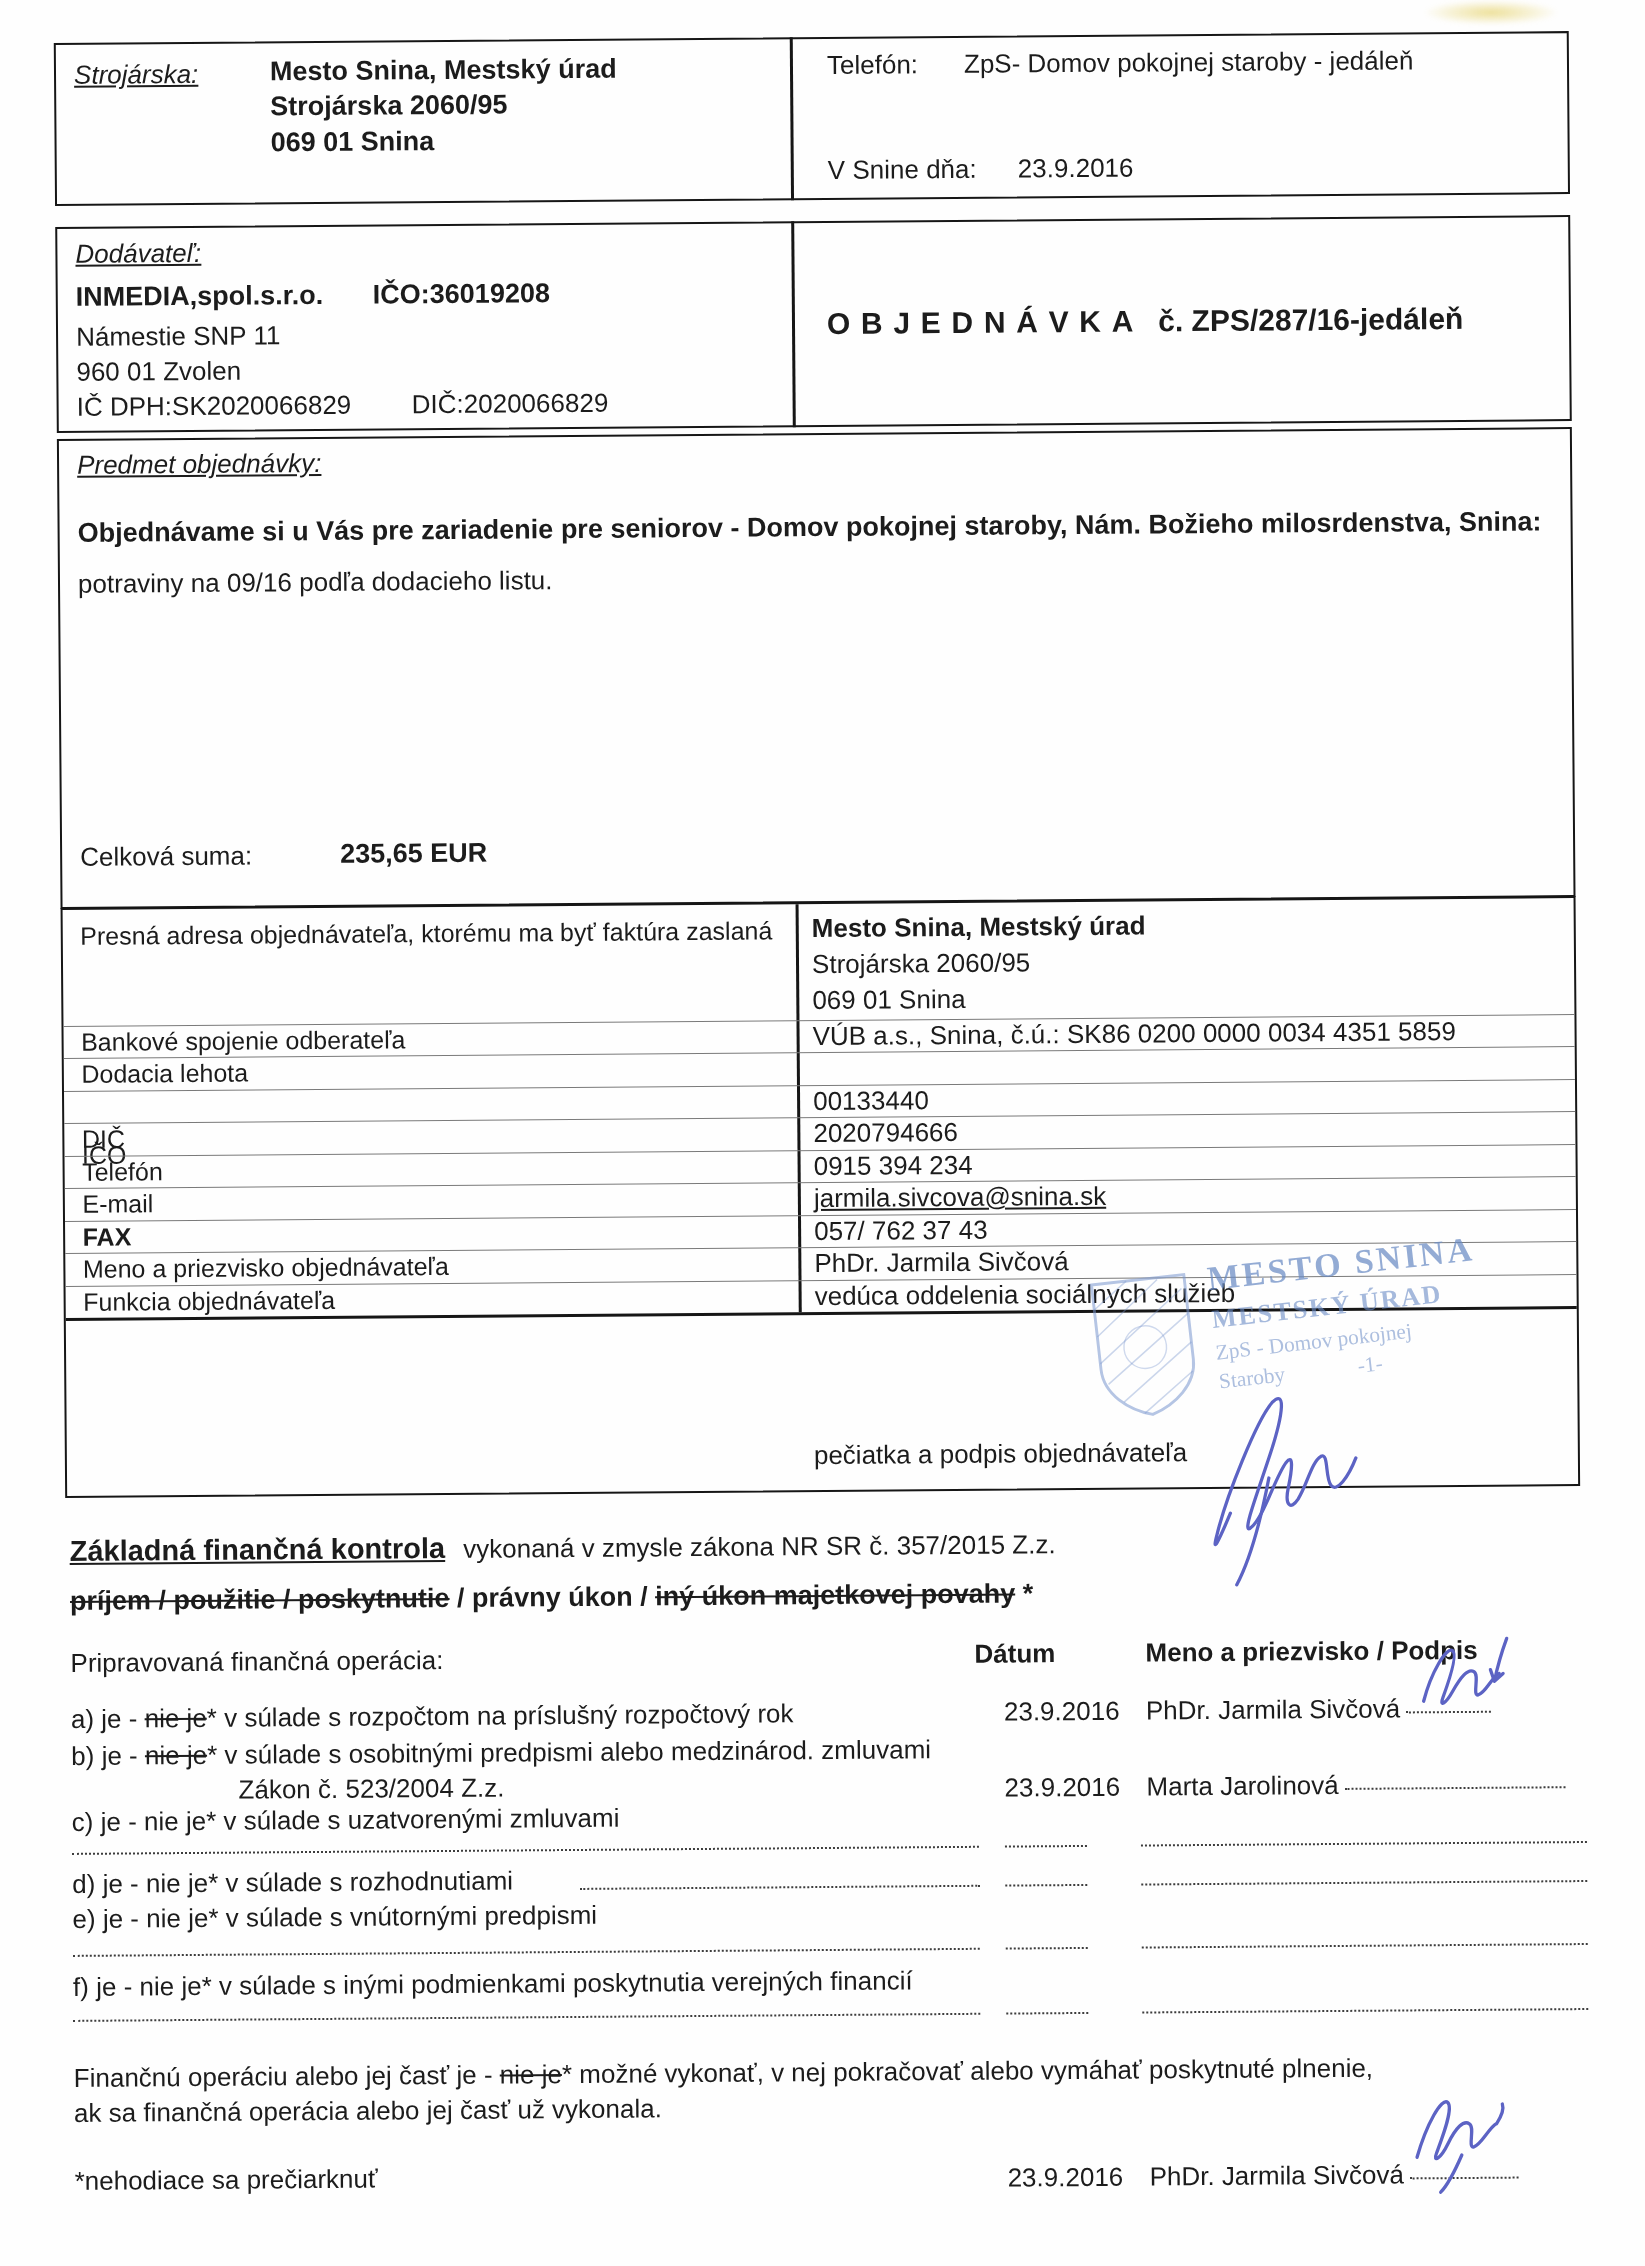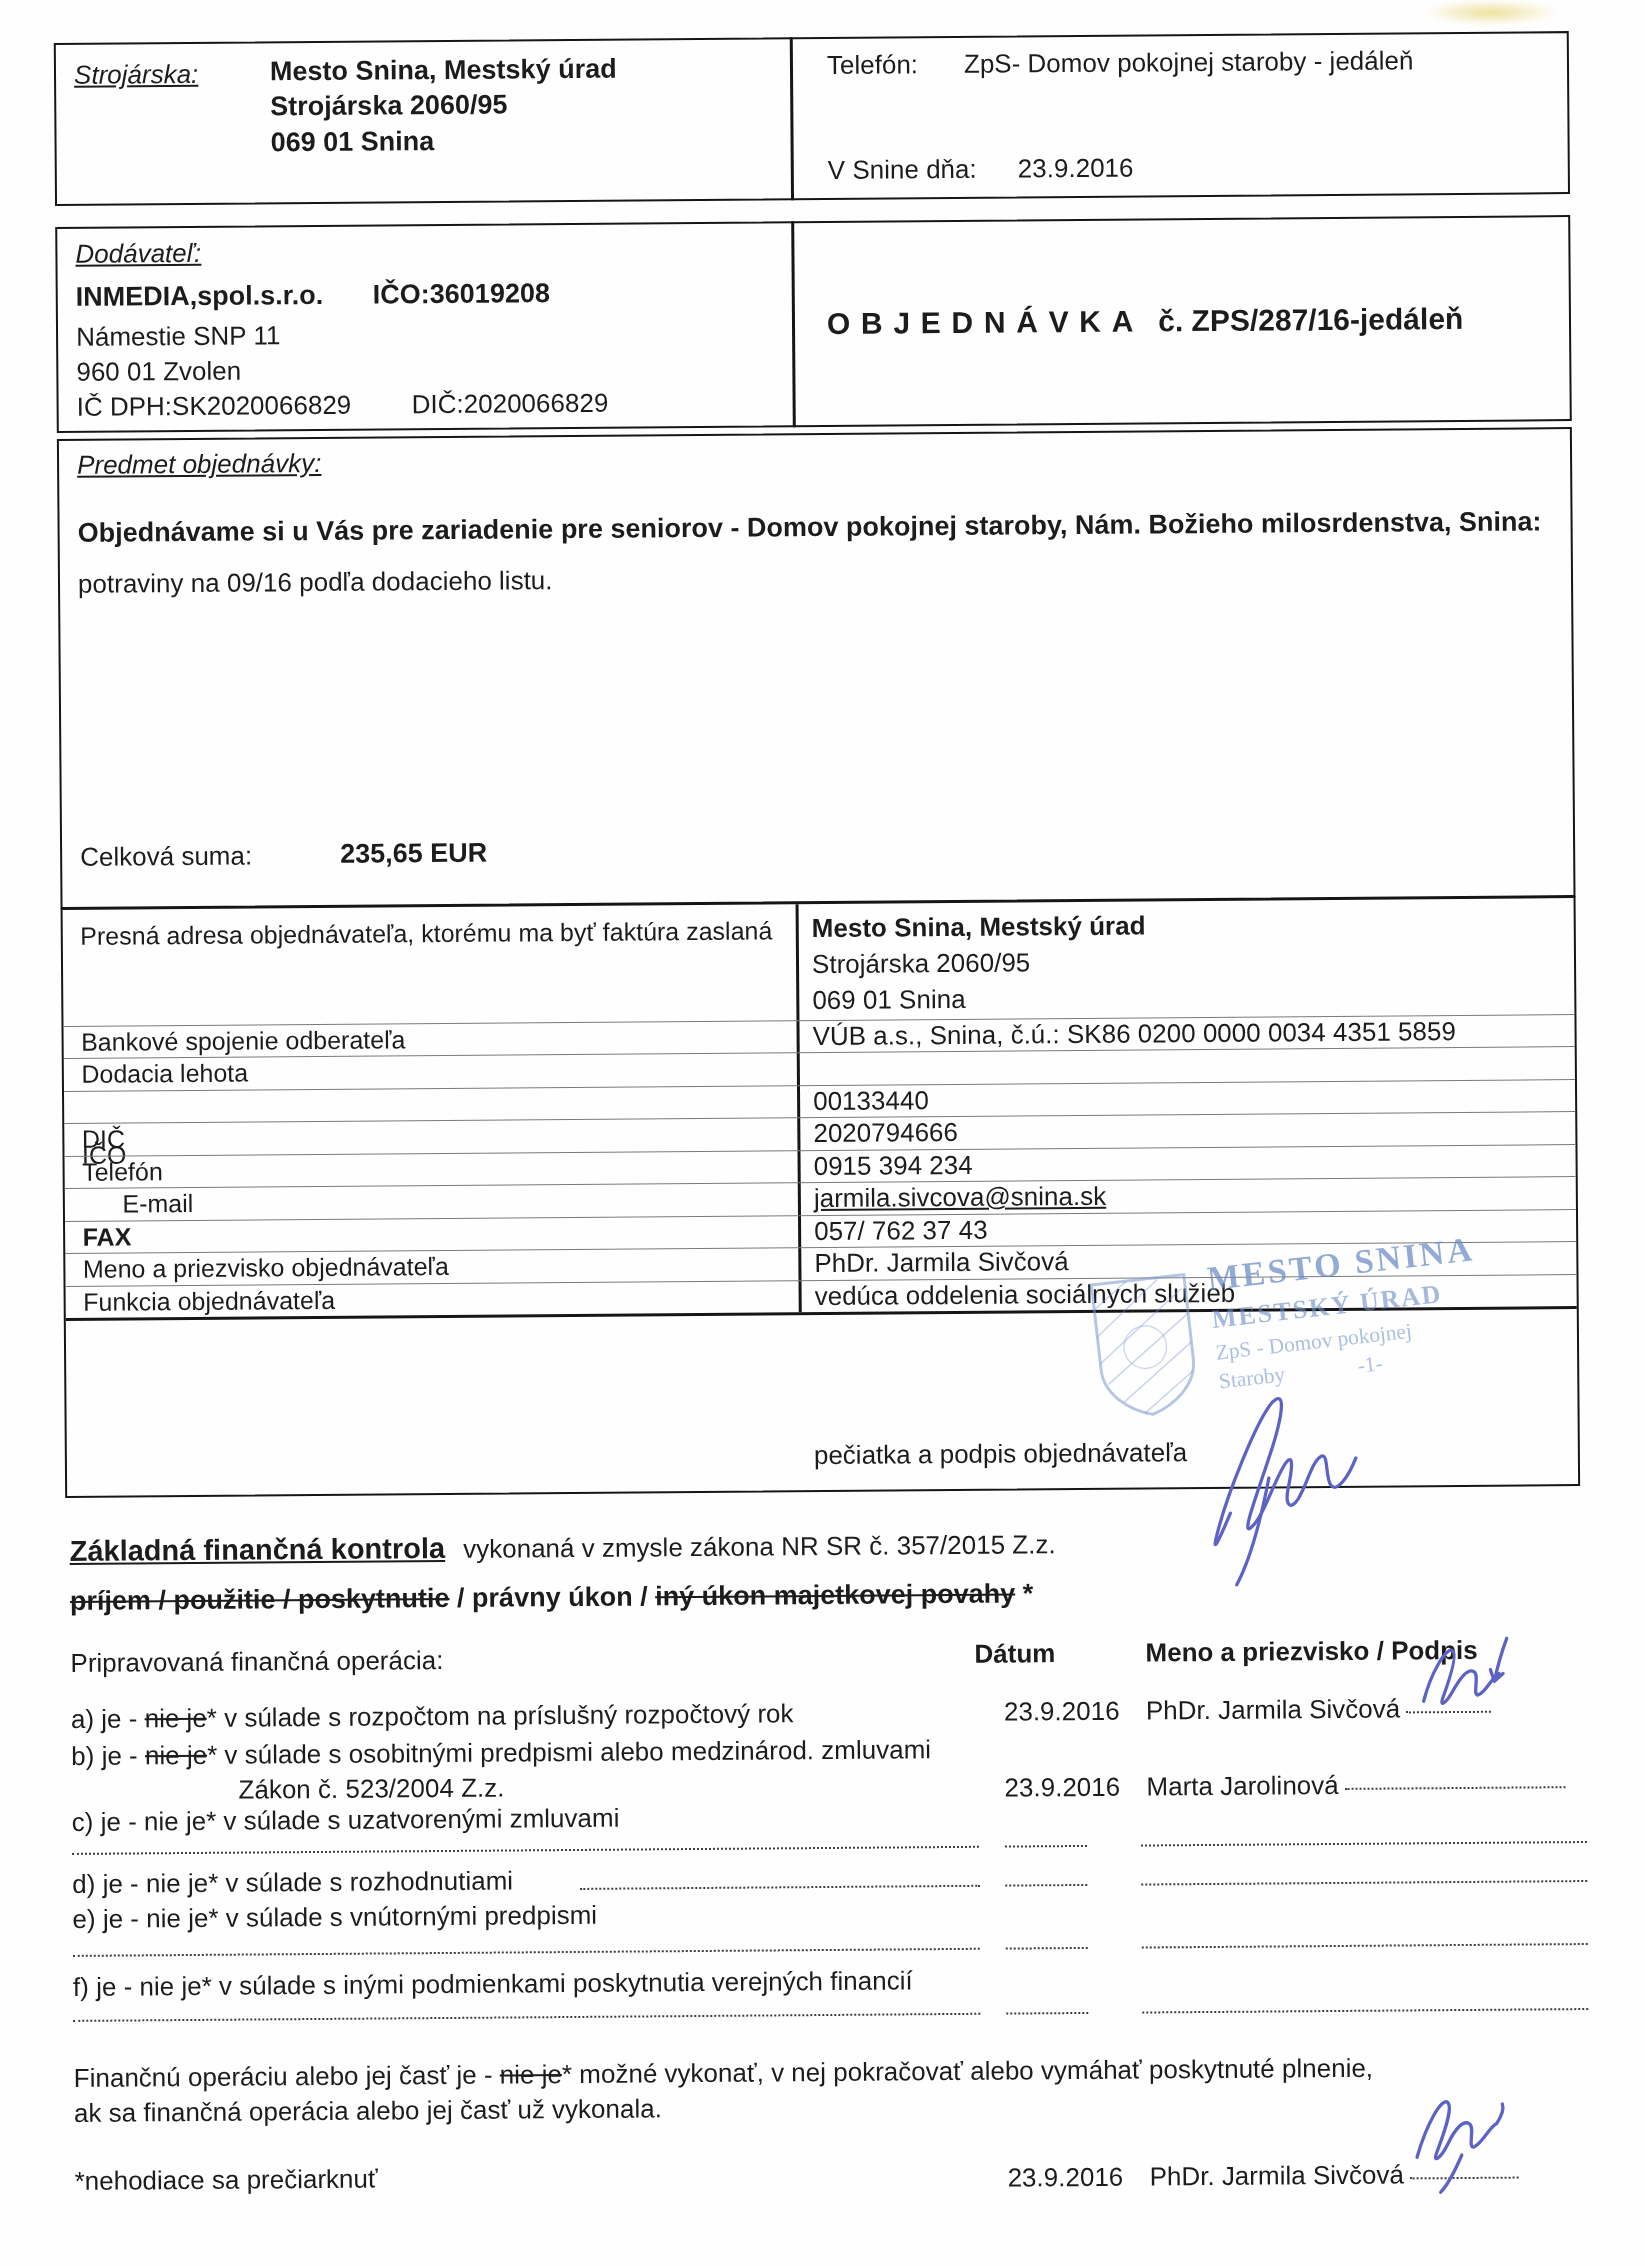--- a/index.html
+++ b/index.html
@@ -118,21 +118,21 @@
 
       <div class="sep" style="top:213px;"></div>
       <div class="trow-label" style="top:213px;">DIČ</div>
       <div class="trow-value" style="top:213px;">2020794666</div>
 
       <div class="sep" style="top:246px;"></div>
       <div class="trow-label" style="top:246px;">Telefón</div>
       <div class="trow-value" style="top:246px;">0915 394 234</div>
 
       <div class="sep" style="top:278px;"></div>
-      <div class="trow-label" style="top:278px;margin-left:40px;">E-mail</div>
+      <div class="trow-label" style="top:278px;">E-mail</div>
       <div class="trow-value u" style="top:278px;">jarmila.sivcova@snina.sk</div>
 
       <div class="sep" style="top:311px;"></div>
       <div class="trow-label" style="top:311px;font-weight:bold;">FAX</div>
       <div class="trow-value" style="top:311px;">057/ 762 37 43</div>
 
       <div class="sep" style="top:343px;"></div>
       <div class="trow-label" style="top:343px;">Meno a priezvisko objednávateľa</div>
       <div class="trow-value" style="top:343px;">PhDr. Jarmila Sivčová</div>
 

